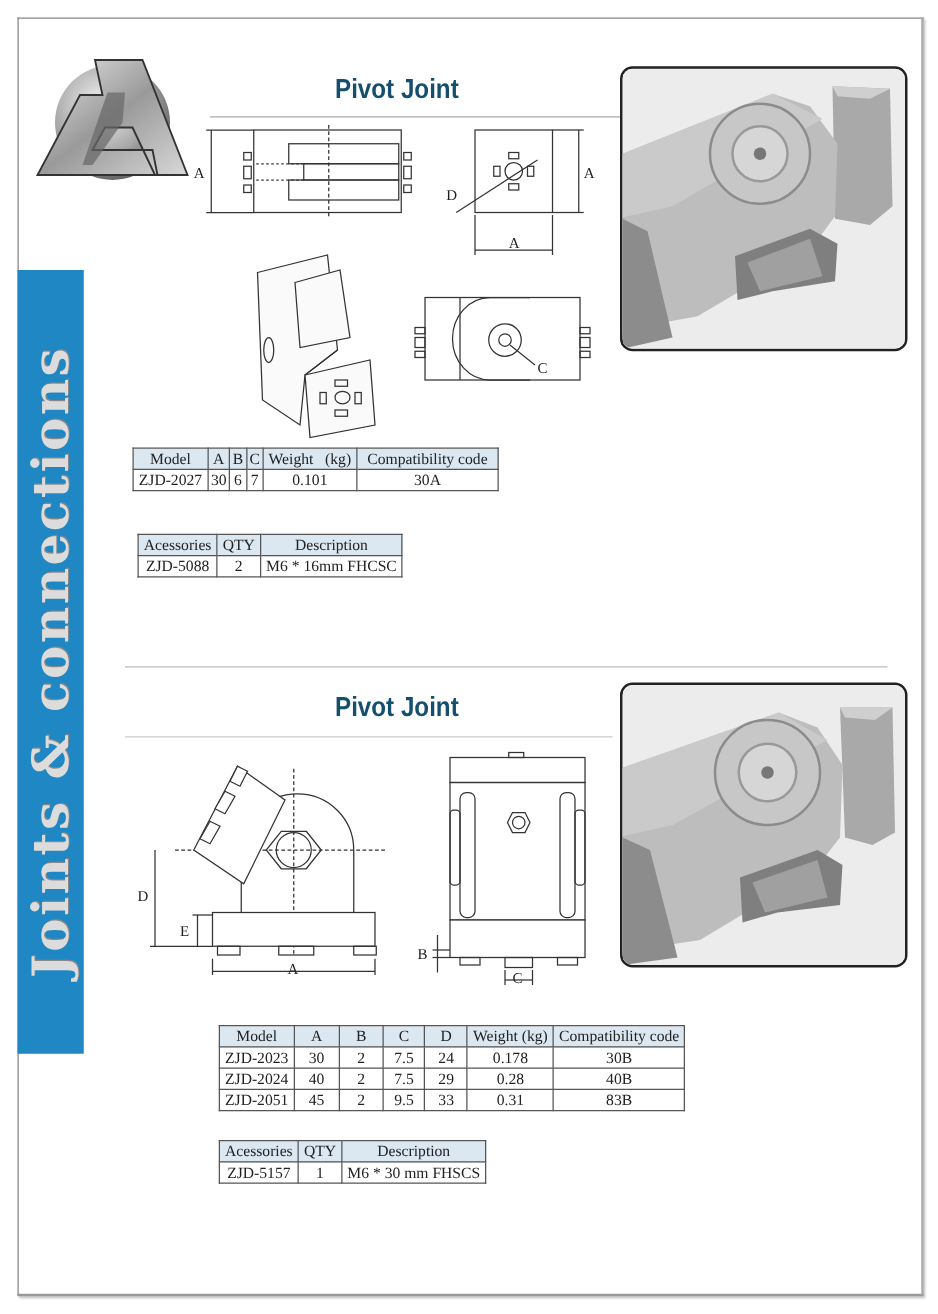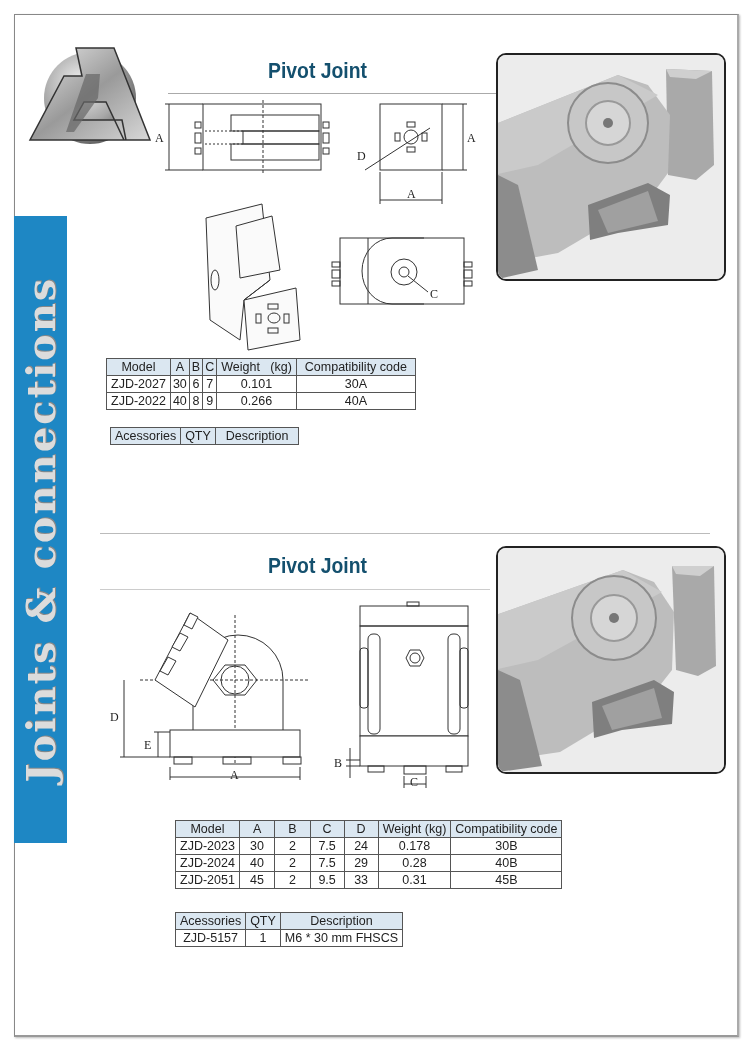--- a/index.html
+++ b/index.html
@@ -4,21 +4,21 @@
 <style>
   html,body{margin:0;padding:0;background:#fff;}
   body{width:750px;height:1051px;position:relative;overflow:hidden;font-family:"Liberation Sans",sans-serif;}
   .page{position:absolute;left:14px;top:14px;width:722px;height:1020px;border:1px solid #888;border-right:2px solid #aaa;border-bottom:2px solid #999;box-shadow:1px 1px 2px #bbb;background:#fff;}
   .logo{position:absolute;left:26px;top:40px;width:130px;height:110px;}
   .sidebar{position:absolute;left:14px;top:216px;width:53px;height:627px;background:#1e87c4;}
   .sidebar-text{position:absolute;left:0;top:0;width:627px;height:53px;transform-origin:0 0;transform:translate(0,627px) rotate(-90deg);display:flex;align-items:center;justify-content:center;font-family:"DejaVu Serif",serif;font-weight:bold;font-size:40px;color:#dcdcdc;letter-spacing:2px;text-shadow:1px 1px 0 #888;white-space:nowrap;}
   .title{position:absolute;font-family:"Liberation Sans",sans-serif;font-weight:bold;font-size:22px;color:#14506e;letter-spacing:0px;transform:scaleX(0.88);transform-origin:0 0;}
   .hline{position:absolute;height:1px;background:#aaa;}
   .photo{position:absolute;border:2px solid #222;border-radius:10px;background:#eeeeee;overflow:hidden;}
-  table.spec{position:absolute;border-collapse:collapse;font-family:Liberation Sans, sans-serif;font-size:12.5px;color:#222;}
+  table.spec{position:absolute;border-collapse:collapse;font-family:Liberation Serif, serif;font-size:12.5px;color:#222;}
   table.spec td, table.spec th{border:1px solid #555;padding:0 4px;height:16px;text-align:center;font-weight:normal;white-space:nowrap;}
   table.spec th{background:#dbe7f1;}
   .draw{position:absolute;}
   .draw svg{overflow:visible;}
 </style>
 </head>
 <body>
 
 <div class="page"></div>
 
@@ -154,40 +154,37 @@
     </thead>
   <tbody>
     <tr>
       <td>ZJD-2027</td>
       <td style="padding:0 2px">30</td>
       <td style="padding:0 2px">6</td>
       <td style="padding:0 2px">7</td>
       <td>0.101</td>
       <td>30A</td>
     </tr>
-    <tr>
-      <td>ZJD-2022</td>
-      <td style="padding:0 2px">40</td>
-      <td style="padding:0 2px">8</td>
-      <td style="padding:0 2px">9</td>
-      <td>0.266</td>
-      <td>40A</td>
-    </tr>
   </tbody>
 </table>
 
 <table class="spec" style="left:110px;top:427px;">
   <thead>
       <tr>
     <th>Acessories</th>
     <th>QTY</th>
     <th style="padding:0 10px">Description</th>
   </tr>
     </thead>
   <tbody>
+    <tr>
+      <td>ZJD-5088</td>
+      <td>2</td>
+      <td>M6 * 16mm FHCSC</td>
+    </tr>
   </tbody>
 </table>
 
 <div class="hline" style="left:100px;top:533px;width:610px;background:#bbb;"></div>
 
 <div class="title" style="left:268px;top:553px;">Pivot Joint</div>
 <div class="hline" style="left:100px;top:589px;width:390px;background:#ccc;"></div>
 
 <div class="photo" style="left:496px;top:546px;width:226px;height:224px;">
   <svg width="226" height="224" viewBox="0 0 226 224">
@@ -290,21 +287,21 @@
       <td>0.28</td>
       <td>40B</td>
     </tr>
     <tr>
       <td>ZJD-2051</td>
       <td>45</td>
       <td>2</td>
       <td>9.5</td>
       <td>33</td>
       <td>0.31</td>
-      <td>45B</td>
+      <td>83B</td>
     </tr>
   </tbody>
 </table>
 
 <table class="spec" style="left:175px;top:912px;">
   <thead>
       <tr>
     <th>Acessories</th>
     <th>QTY</th>
     <th>Description</th>

